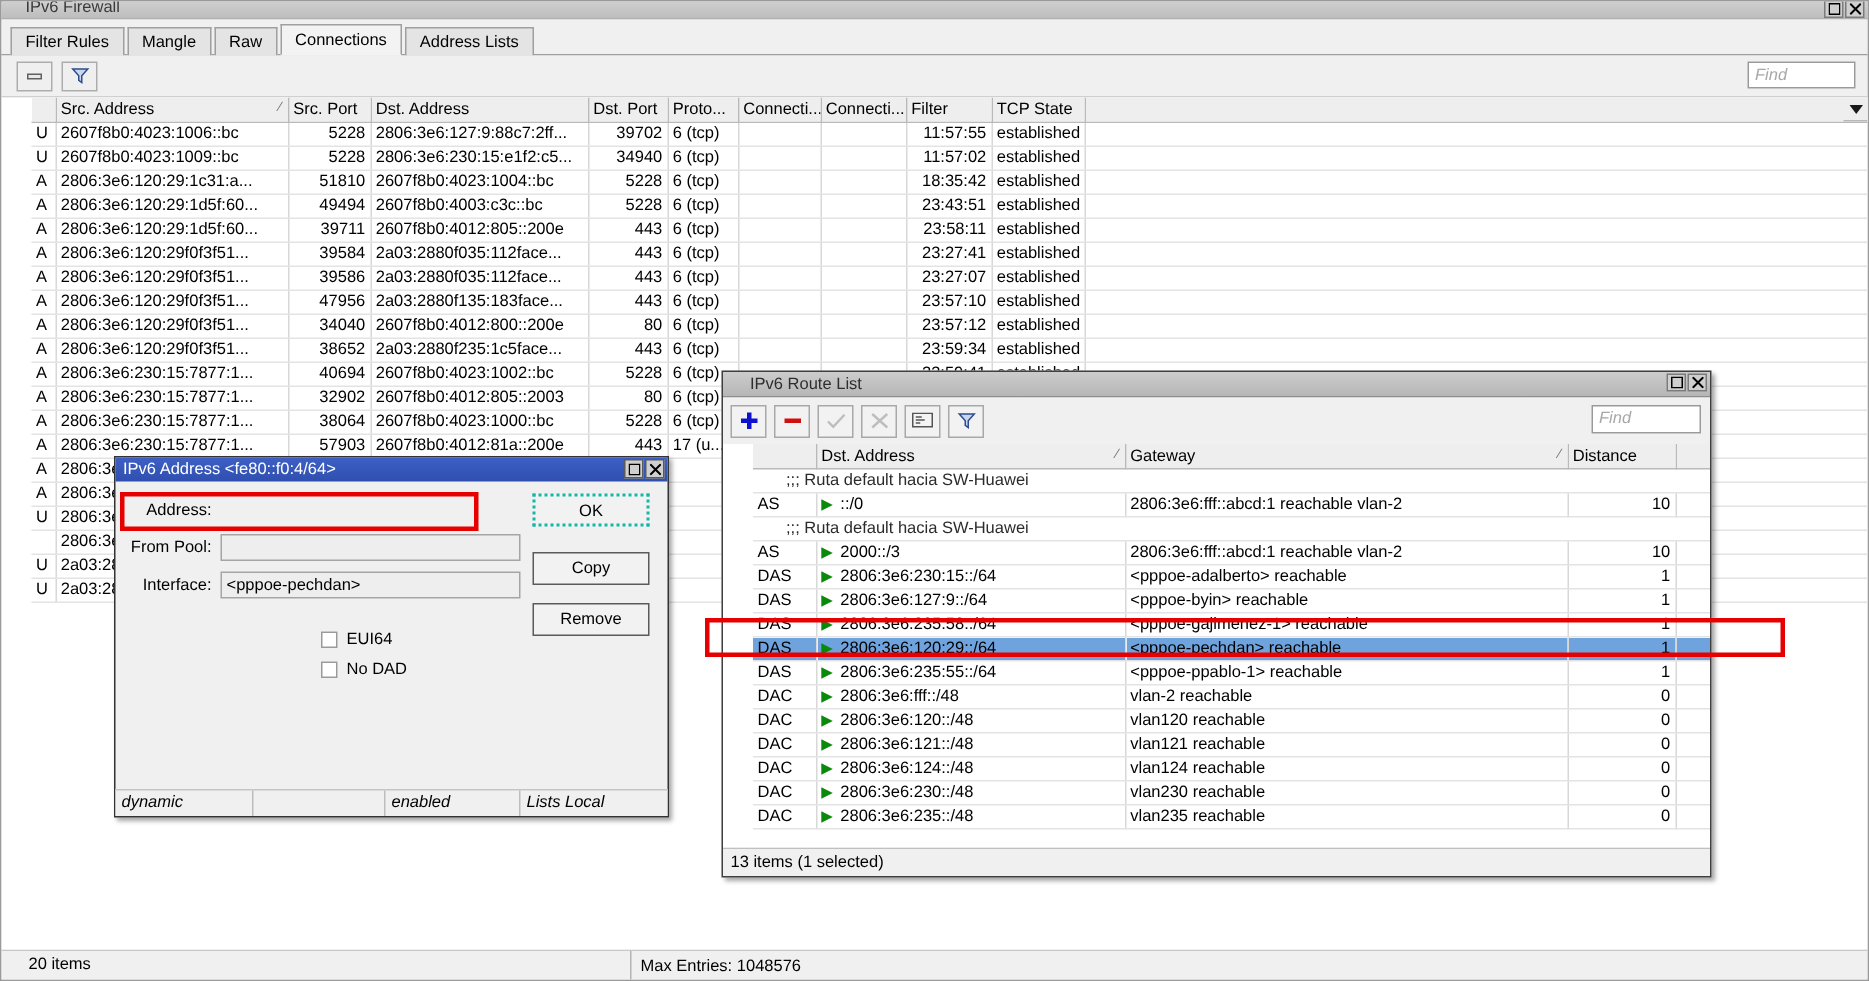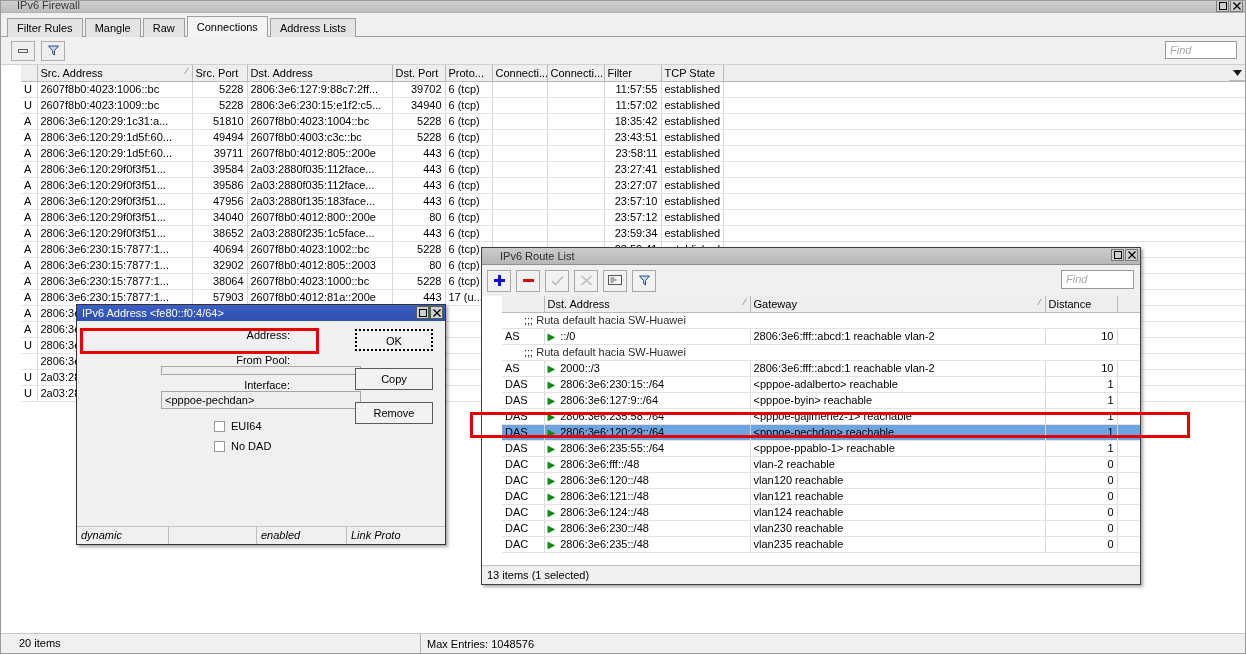--- a/index.html
+++ b/index.html
@@ -196,21 +196,21 @@
   }
   #addr-titlebar {
     height: 16px;
     background: linear-gradient(to bottom,#3d5fc4,#2f4fb0);
     color:#fff; font-size:11px; line-height:16px;
     padding-left:5px; position:relative;
   }
   #addr-win-buttons { position:absolute; right:2px; top:1px; display:flex; gap:1px;}
   .addrbtn { width:13px;height:13px;background:#cfcfcf;border:1px solid #5a5a5a;display:flex;align-items:center;justify-content:center;}
   #addr-body { flex:1 1 auto; position:relative; padding: 8px 0 0 0; }
-  .field-row { display:flex; align-items:center; height:21px; margin-bottom:4px;flex-direction:column; }
+  .field-row { display:flex; align-items:center; height:21px; margin-bottom:4px; }
   .field-label { width: 70px; text-align:right; padding-right:6px; font-size:11px; }
   .field-input {
     width: 200px; height:18px; background:#eeeeee;
     border:1px solid #a5a5a5; font-size:11px; line-height:16px;
     padding-left:3px; color:#000;
   }
   .chk-row { display:flex; align-items:center; height:20px; padding-left:137px; }
   .chkbox { width:11px;height:11px;background:#fff;border:1px solid #9a9a9a; margin-right:6px; }
   .sidebtn {
     position:absolute; right:12px;
@@ -792,29 +792,29 @@
 
       <div class="chk-row">
         <span class="chkbox"></span>
         <span>EUI64</span>
       </div>
       <div class="chk-row">
         <span class="chkbox"></span>
         <span>No DAD</span>
       </div>
 
-      <div class="sidebtn" style="top:8px; border:2px solid #000000; border-style:dotted;">OK</div>
+      <div class="sidebtn" style="top:8px; border:2px solid #14b8a6; border-style:dotted;">OK</div>
       <div class="sidebtn" style="top:47px;">Copy</div>
       <div class="sidebtn" style="top:81px;">Remove</div>
     </div>
 
     <div id="addr-statusbar">
       <div style="width:92px">dynamic</div>
       <div style="width:88px"></div>
       <div style="width:90px">enabled</div>
-      <div style="flex:1">Link Proto</div>
+      <div style="flex:1">Lists Local</div>
     </div>
   </div>
 
   <div class="redbox" id="redbox-addr"></div>
   <div class="redbox" id="redbox-route"></div>
 
 </div>
 
 </body></html>

